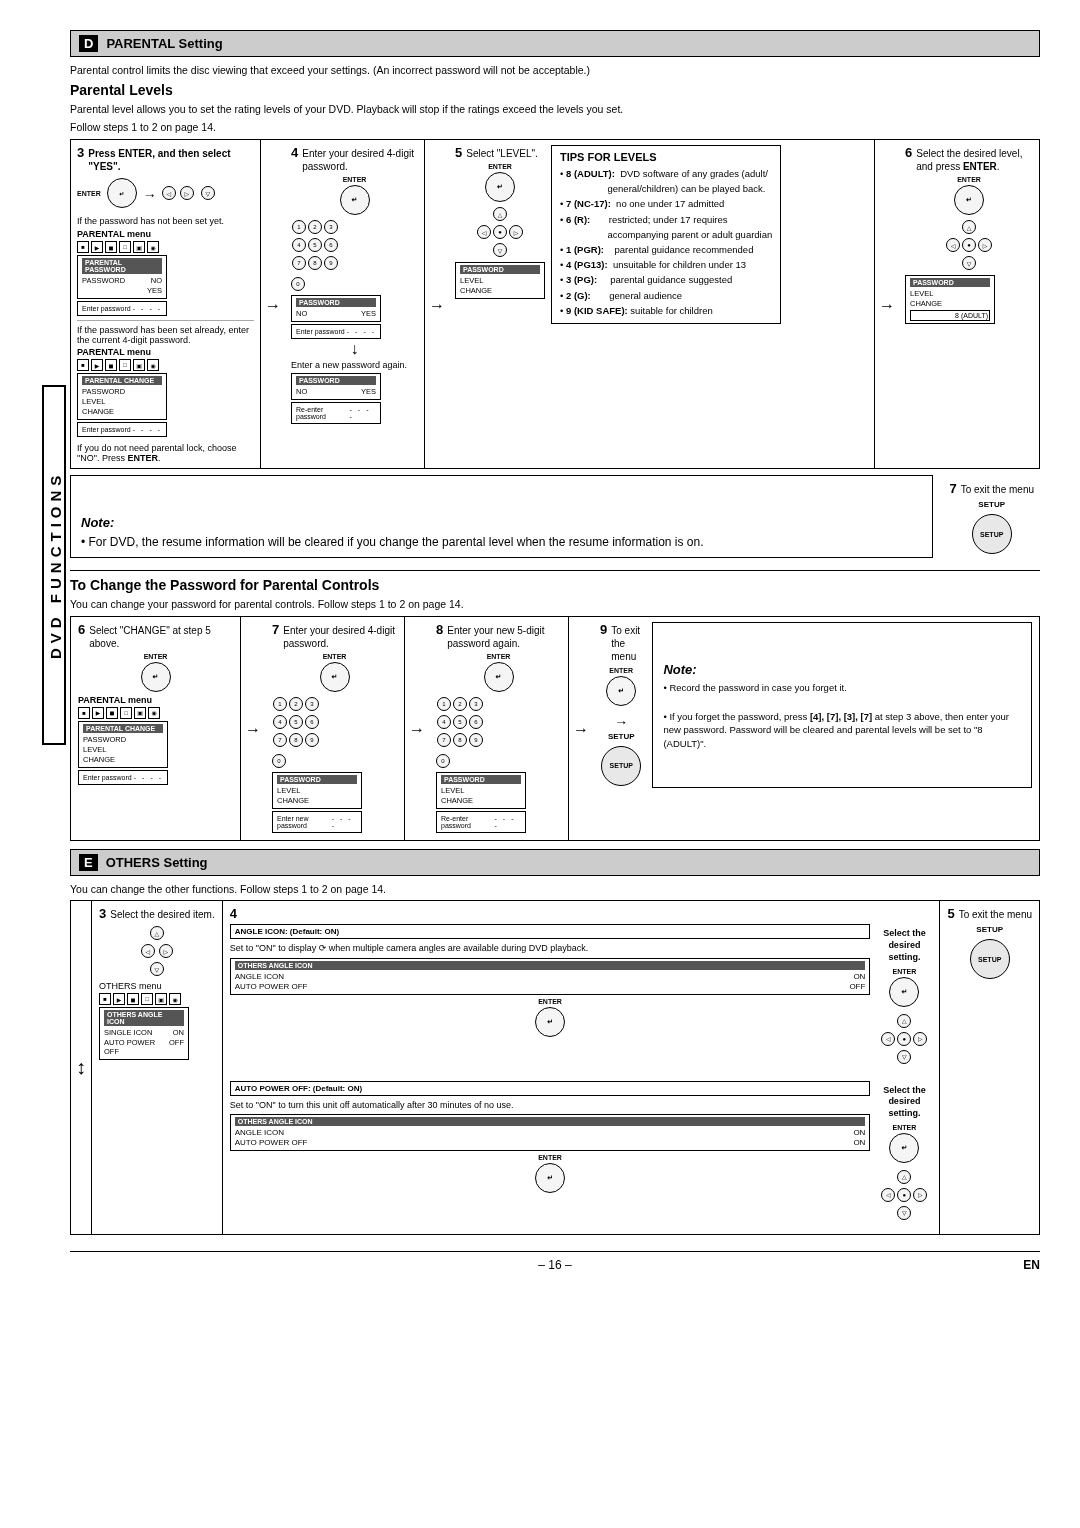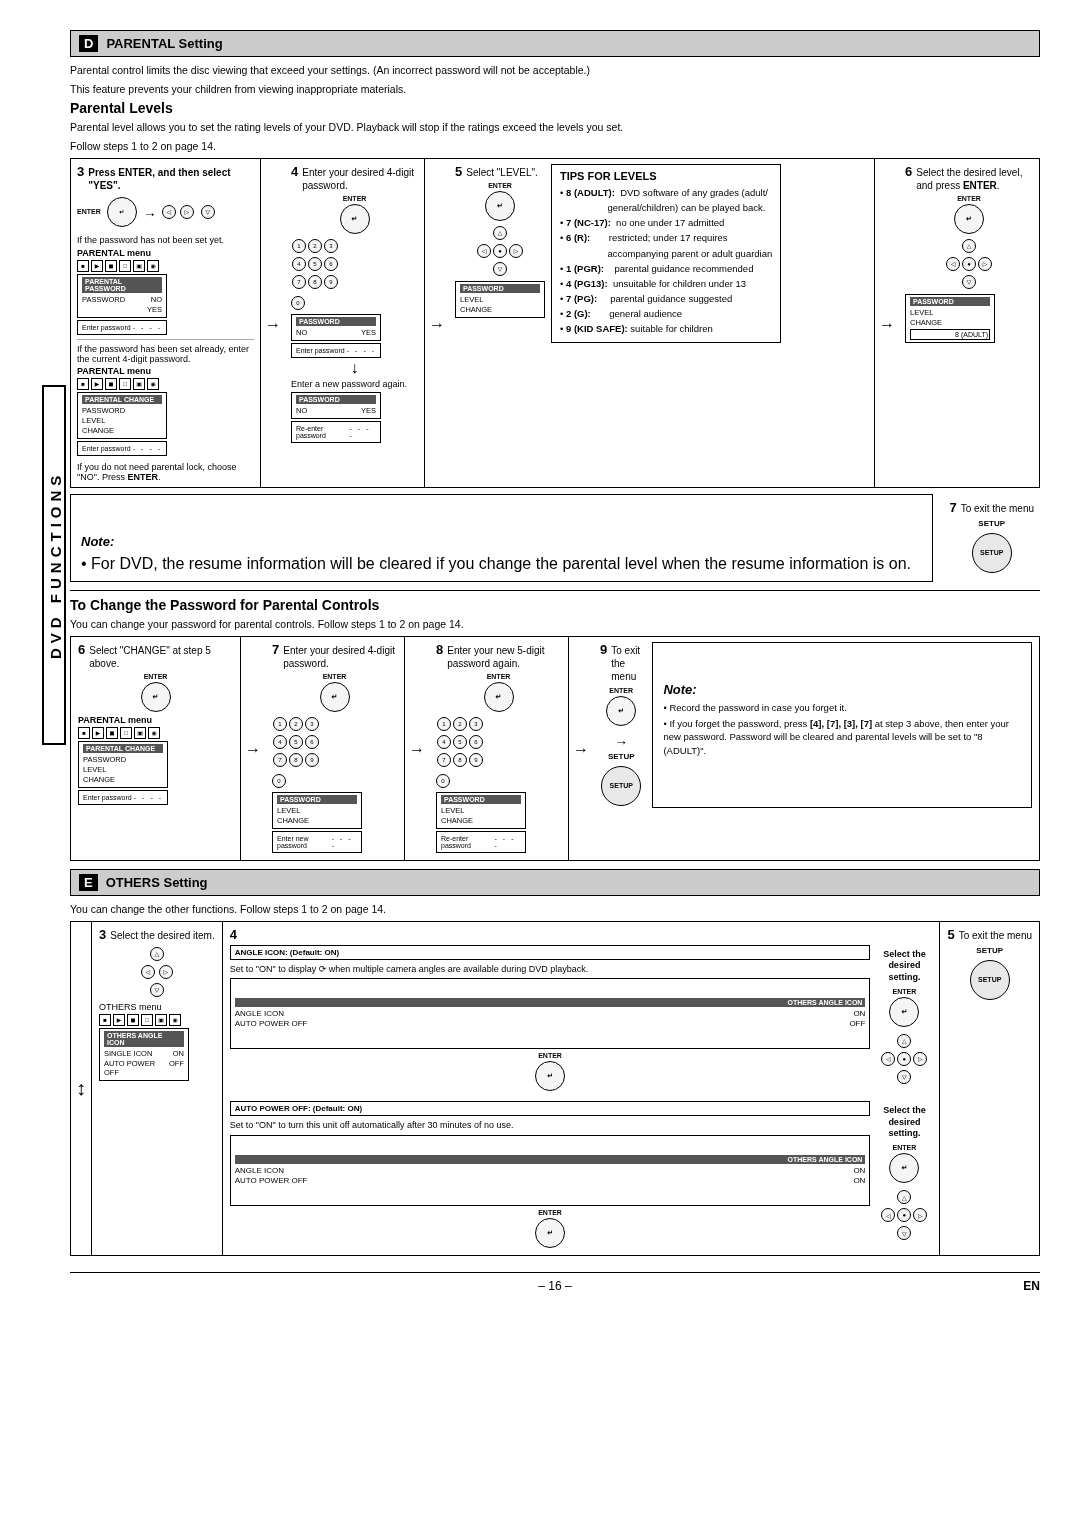--- a/index.html
+++ b/index.html
@@ -110,21 +110,21 @@
       background: #fff;
     }
     .note-title {
       font-style: italic;
       font-weight: bold;
       font-size: 13px;
       margin-bottom: 4px;
       margin-top: 33px;
     }
     .note-text {
-      font-size: 16px;
+      font-size: 12px;
       line-height: 1.4;
     }
 
     
     .setup-btn {
       width: 40px;
       height: 40px;
       border: 1.5px solid #000;
       border-radius: 50%;
       display: flex;
@@ -218,24 +218,23 @@
     .angle-box {
       border: 1px solid #000;
       padding: 2px 4px;
       font-size: 8px;
       min-width: 100px;
       margin-bottom: 2px;
     }
     .others-screen {
       border: 1.5px solid #000;
       font-size: 8px;
-      padding: 19px 4px;
+      padding: 2px 4px;
       min-width: 90px;
       margin-bottom: 2px;
-      text-align: right;
     }
 
     .center { text-align: center; }
     .bold { font-weight: bold; }
 
     .step-header {
       display: flex;
       align-items: baseline;
       gap: 4px;
       margin-bottom: 3px;
@@ -330,21 +329,20 @@
   <div class="dvd-functions-sidebar">DVD FUNCTIONS</div>
 
   <div class="main-content">
 
     <div class="section-header">
       <span class="section-letter">D</span>
       <span>PARENTAL Setting</span>
     </div>
 
     <p class="body-text">Parental control limits the disc viewing that exceed your settings. (An incorrect password will not be acceptable.)</p>
-    <p class="body-text">This feature prevents your children from viewing inappropriate materials.</p>
 
     <p class="subsection-title">Parental Levels</p>
     <p class="body-text">Parental level allows you to set the rating levels of your DVD. Playback will stop if the ratings exceed the levels you set.</p>
     <p class="body-text">Follow steps 1 to 2 on page 14.</p>
 
     <div class="big-steps">
 
       <div class="big-step" style="max-width:190px; min-width:160px;">
         <div class="step-header">
           <span class="step-num">3</span>
@@ -526,21 +524,21 @@
           </div>
 
           <div class="tips-box">
             <div class="tips-title">TIPS FOR LEVELS</div>
             <div style="font-size:9.5px; line-height:1.6;">
               <div>• <strong>8 (ADULT):</strong>&nbsp;&nbsp;DVD software of any grades (adult/<br>&nbsp;&nbsp;&nbsp;&nbsp;&nbsp;&nbsp;&nbsp;&nbsp;&nbsp;&nbsp;&nbsp;&nbsp;&nbsp;&nbsp;&nbsp;&nbsp;&nbsp;&nbsp;general/children) can be played back.</div>
               <div>• <strong>7 (NC-17):</strong>&nbsp;&nbsp;no one under 17 admitted</div>
               <div>• <strong>6 (R):</strong>&nbsp;&nbsp;&nbsp;&nbsp;&nbsp;&nbsp;&nbsp;restricted; under 17 requires<br>&nbsp;&nbsp;&nbsp;&nbsp;&nbsp;&nbsp;&nbsp;&nbsp;&nbsp;&nbsp;&nbsp;&nbsp;&nbsp;&nbsp;&nbsp;&nbsp;&nbsp;&nbsp;accompanying parent or adult guardian</div>
               <div>• <strong>1 (PGR):</strong>&nbsp;&nbsp;&nbsp;&nbsp;parental guidance recommended</div>
               <div>• <strong>4 (PG13):</strong>&nbsp;&nbsp;unsuitable for children under 13</div>
-              <div>• <strong>7 (PG):</strong>&nbsp;&nbsp;&nbsp;&nbsp;&nbsp;parental guidance suggested</div>
+              <div>• <strong>3 (PG):</strong>&nbsp;&nbsp;&nbsp;&nbsp;&nbsp;parental guidance suggested</div>
               <div>• <strong>2 (G):</strong>&nbsp;&nbsp;&nbsp;&nbsp;&nbsp;&nbsp;&nbsp;general audience</div>
               <div>• <strong>9 (KID SAFE):</strong> suitable for children</div>
             </div>
           </div>
         </div>
       </div>
 
       <div class="arrow">→</div>
 
       <div class="big-step" style="max-width:140px;">
@@ -724,21 +722,21 @@
             <div class="remote-enter" style="margin:2px auto;">↵</div>
             <span style="font-size:14px; margin:4px 0;">→</span>
             <div style="font-size:8px; font-weight:bold; margin-bottom:3px;">SETUP</div>
             <div class="setup-btn">SETUP</div>
           </div>
 
           <div class="note-box">
             <div class="note-title">Note:</div>
             <div style="font-size:9.5px; line-height:1.4;">
               <p>• Record the password in case you forget it.</p>
-              <p style="margin-top:3px;">• If you forget the password, press <strong>[4], [7], [3], [7]</strong> at step 3 above, then enter your new password. Password will be cleared and parental levels will be set to "8 (ADULT)".</p>
+              <p style="margin-top:16px;">• If you forget the password, press <strong>[4], [7], [3], [7]</strong> at step 3 above, then enter your new password. Password will be cleared and parental levels will be set to "8 (ADULT)".</p>
             </div>
           </div>
         </div>
       </div>
     </div>
 
     <div class="section-header">
       <span class="section-letter">E</span>
       <span>OTHERS Setting</span>
     </div>

